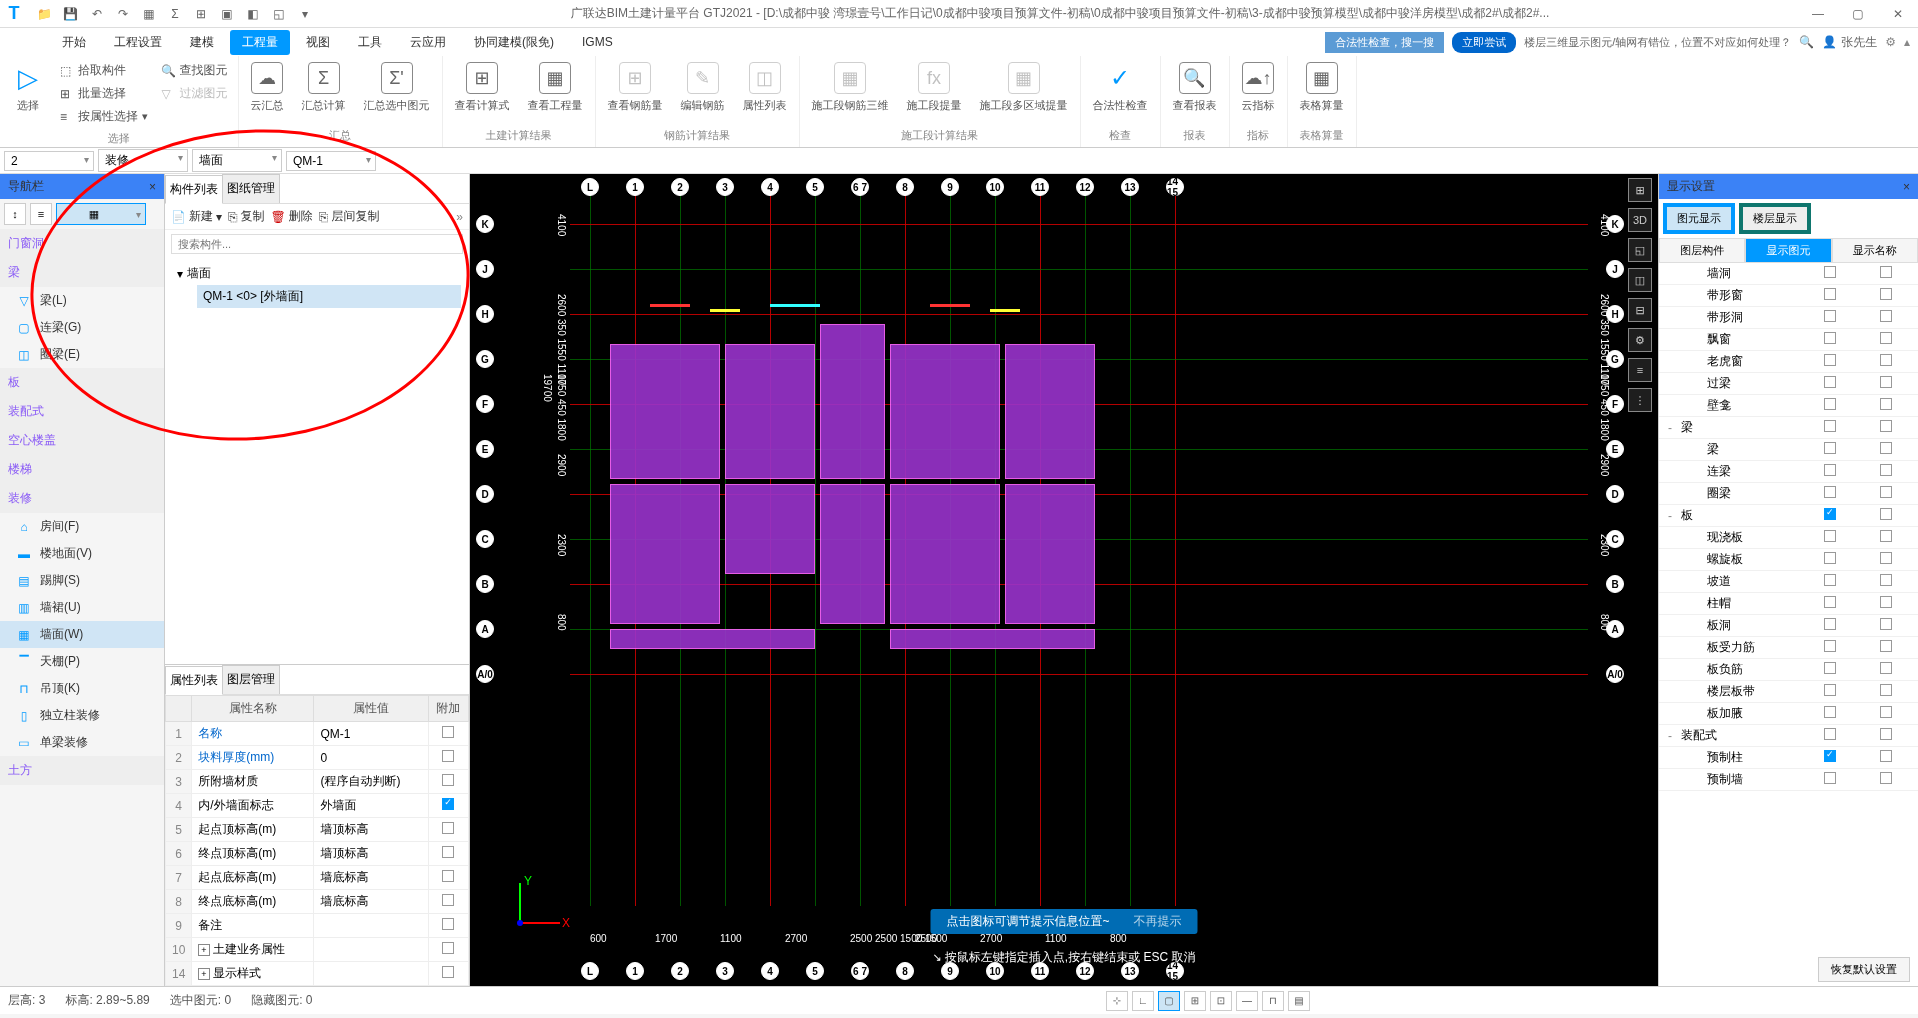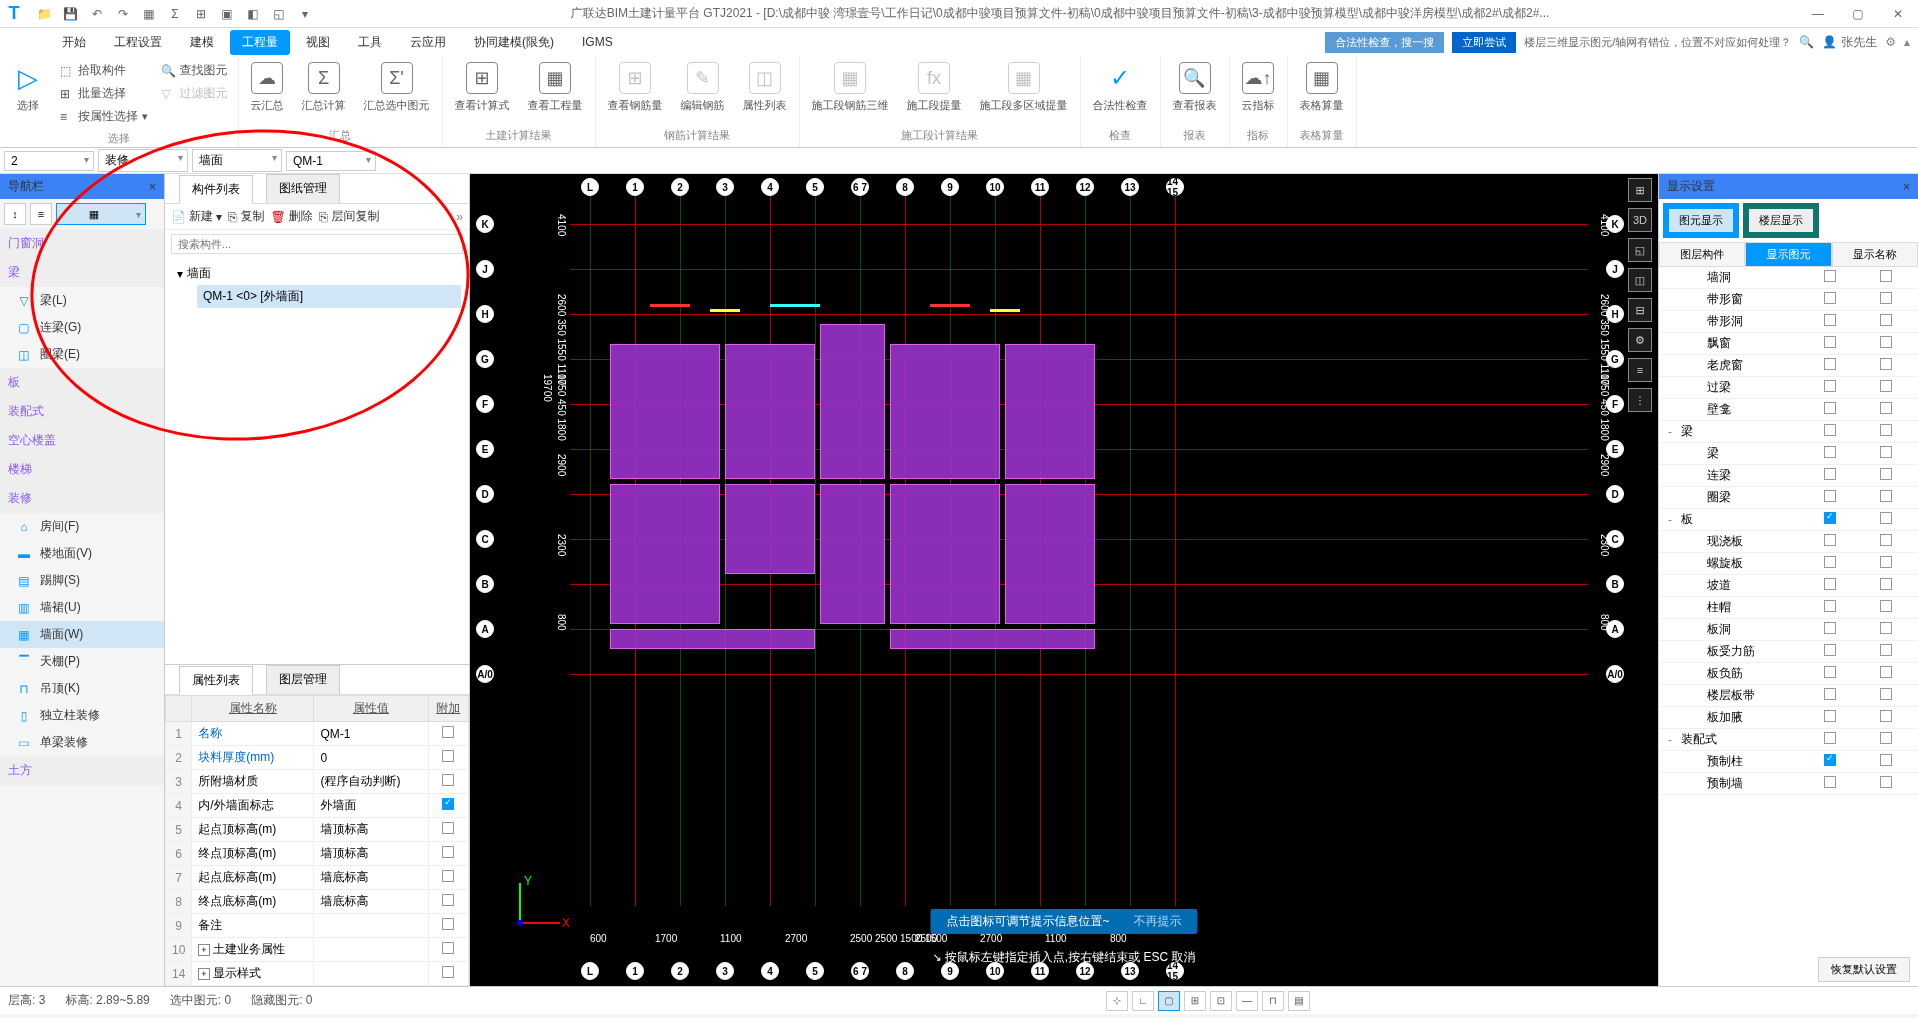--- a/index.html
+++ b/index.html
@@ -13,21 +13,21 @@
 .title-text { flex: 1; text-align: center; color: #666; font-size: 12px; white-space: nowrap; overflow: hidden; }
 .win-btns { display: flex; }
 .win-btn { width: 40px; height: 28px; display: flex; align-items: center; justify-content: center; color: #666; }
 
 
 .menu-tabs { height: 28px; background: #fff; display: flex; align-items: center; padding-left: 50px; gap: 4px; position: relative; }
 .menu-tab { padding: 4px 12px; color: #333; cursor: pointer; }
 .menu-tab.active { background: #0099ff; color: #fff; border-radius: 3px; }
 .right-info { position: absolute; right: 8px; display: flex; align-items: center; gap: 8px; }
 .search-hint { background: #5b9bd5; color: #fff; padding: 3px 10px; font-size: 11px; }
-.try-btn { background: #0066cc; color: #fff; padding: 3px 10px; font-size: 11px; }
+.try-btn { background: #0066cc; color: #fff; padding: 3px 10px; font-size: 11px; border-radius: 9px; }
 .hint-text { color: #666; font-size: 11px; }
 .user { color: #666; font-size: 11px; display: flex; align-items: center; gap: 4px; }
 
 
 .ribbon { height: 92px; background: #fff; display: flex; border-bottom: 1px solid #ccc; }
 .ribbon-group { display: flex; flex-direction: column; border-right: 1px solid #eee; padding: 2px 4px; }
 .ribbon-group-content { flex: 1; display: flex; align-items: flex-start; gap: 2px; }
 .ribbon-group-label { text-align: center; color: #888; font-size: 11px; padding: 2px 0; }
 .ribbon-btn-lg { display: flex; flex-direction: column; align-items: center; padding: 4px 8px; cursor: pointer; gap: 4px; }
 .ribbon-btn-lg .ico { width: 32px; height: 32px; display: flex; align-items: center; justify-content: center; border: 1px solid #888; border-radius: 4px; color: #666; font-size: 18px; }
@@ -53,34 +53,34 @@
 .nav-tb-btn { width: 22px; height: 22px; border: 1px solid #ccc; background: #fff; display: flex; align-items: center; justify-content: center; font-size: 11px; }
 .nav-tb-btn.sel { background: #cde5f5; border-color: #0099ff; }
 .nav-cat { padding: 6px 8px; color: #8b5cf6; font-size: 12px; background: #eee; }
 .nav-item { display: flex; align-items: center; gap: 8px; padding: 5px 8px 5px 16px; font-size: 12px; color: #333; cursor: pointer; }
 .nav-item.active { background: #d0e5f5; }
 .nav-item .nic { width: 16px; height: 16px; display: flex; align-items: center; justify-content: center; color: #0099ff; }
 
 
 .comp-panel { width: 305px; background: #fff; border-right: 1px solid #ccc; display: flex; flex-direction: column; }
 .comp-tabs { display: flex; border-bottom: 1px solid #ddd; }
-.comp-tab { padding: 5px 12px; border: 1px solid #ccc; border-bottom: none; background: #eee; margin-right: -1px; margin-left: 14px; }
+.comp-tab { padding: 5px 4px; border: 1px solid #ccc; border-bottom: none; background: #eee; margin-right: -1px; }
 .comp-tab.active { background: #fff; border-bottom: 1px solid #fff; position: relative; top: 1px; }
 .comp-toolbar { display: flex; align-items: center; gap: 6px; padding: 4px 6px; border-bottom: 1px solid #eee; font-size: 12px; }
 .comp-tb-btn { display: flex; align-items: center; gap: 3px; color: #333; cursor: pointer; }
 .comp-search { padding: 4px 6px; }
 .comp-search input { width: 100%; border: 1px solid #ddd; padding: 3px 6px; font-size: 11px; }
 .comp-tree { flex: 1; padding: 4px 8px; overflow-y: auto; }
 .tree-node { padding: 3px 4px; font-size: 12px; display: flex; align-items: center; gap: 4px; }
 .tree-child { margin-left: 24px; padding: 3px 6px; background: #d0e5f5; font-size: 12px; }
 
 
 .prop-panel { border-top: 1px solid #ccc; }
 .prop-table { width: 100%; border-collapse: collapse; font-size: 12px; }
-.prop-table th { background: #f0f0f0; border: 1px solid #ddd; padding: 4px; font-weight: normal; color: #555; text-align: center; text-decoration: underline; }
+.prop-table th { background: #f0f0f0; border: 1px solid #ddd; padding: 4px; font-weight: normal; color: #555; text-align: center; }
 .prop-table td { border: 1px solid #eee; padding: 3px 6px; }
 .prop-table td.num { background: #f5f5f5; text-align: center; width: 26px; color: #888; }
 .prop-table td.link { color: #0066cc; }
 .checkbox { width: 12px; height: 12px; border: 1px solid #999; display: inline-block; }
 .checkbox.checked { background: #0099ff; border-color: #0099ff; position: relative; }
 .checkbox.checked::after { content: "✓"; color: #fff; font-size: 9px; position: absolute; top: -2px; left: 1px; }
 
 
 .canvas-area { flex: 1; background: #000; position: relative; overflow: hidden; }
 .grid-h, .grid-v { position: absolute; background: rgba(0,120,0,0.7); }
@@ -100,21 +100,21 @@
 .hint-bar { position: absolute; bottom: 20px; left: 0; right: 0; text-align: center; color: #fff; font-size: 11px; }
 .canvas-rtool { position: absolute; right: 4px; top: 4px; width: 26px; display: flex; flex-direction: column; gap: 6px; }
 .rtool-btn { width: 24px; height: 24px; border: 1px solid #888; background: rgba(60,60,60,0.5); display: flex; align-items: center; justify-content: center; color: #ccc; font-size: 11px; }
 
 
 .red-circle { position: absolute; width: 440px; height: 310px; border: 3px solid #ff0000; border-radius: 50%; left: 30px; top: 130px; transform: rotate(-5deg); pointer-events: none; z-index: 100; }
 
 
 .disp-panel { width: 260px; background: #fff; border-left: 1px solid #ccc; overflow-y: auto; }
 .disp-tabs { display: flex; padding: 4px; gap: 4px; }
-.disp-tab { padding: 4px 10px; border: 6px solid #0f766e; background: #eee; font-size: 11px; }
+.disp-tab { padding: 4px 10px; border: 4px solid #0f766e; background: #eee; font-size: 11px; }
 .disp-tab.active { background: #cde5f5; border-color: #0099ff; }
 .disp-tb { display: flex; }
 .disp-tb-cell { flex: 1; text-align: center; padding: 4px; font-size: 11px; background: #f5f5f5; border: 1px solid #ddd; }
 .disp-tb-cell.hl { background: #0099ff; color: #fff; }
 .layer-row { display: flex; align-items: center; padding: 2px 4px; font-size: 12px; border-bottom: 1px solid #f0f0f0; }
 .layer-exp { width: 14px; text-align: center; color: #888; cursor: pointer; }
 .layer-name { flex: 1; padding-left: 4px; }
 .layer-name.indent { padding-left: 30px; }
 .layer-chk { width: 56px; text-align: center; }
 .restore-btn { position: absolute; bottom: 36px; right: 8px; border: 1px solid #ccc; background: #f5f5f5; padding: 4px 12px; font-size: 11px; }

